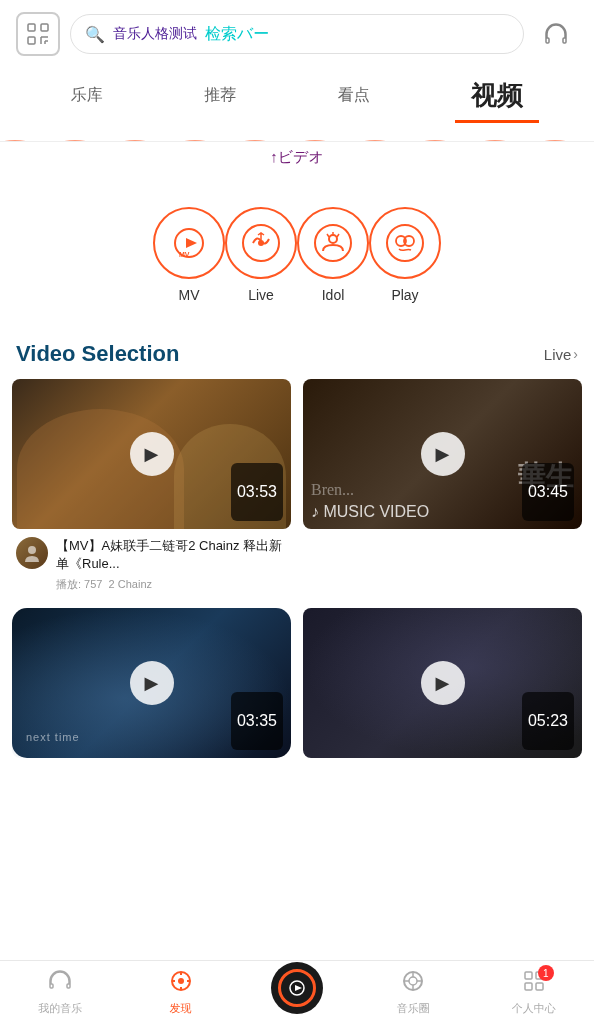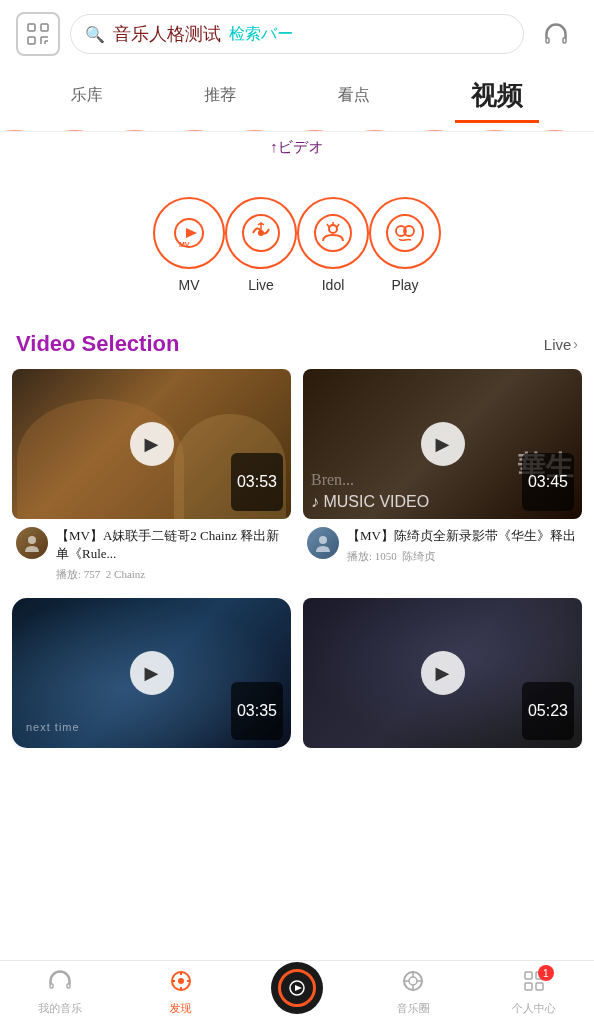--- a/index.html
+++ b/index.html
@@ -31,21 +31,21 @@
       flex: 1;
       height: 40px;
       border: 1.5px solid #e0e0e0;
       border-radius: 20px;
       display: flex; align-items: center;
       padding: 0 14px;
       gap: 8px;
       background: #fff;
     }
     .search-bar .search-icon-inner { color: #999; font-size: 16px; }
-    .search-placeholder { color: #7f1d1d; font-size: 18px; font-family: Liberation Mono, monospace; }
+    .search-placeholder { color: #4c1d95; font-size: 14px; font-family: Liberation Mono, monospace; }
     .search-highlight { color: #00cccc; font-size: 16px; font-weight: 500; }
     .headphone-icon {
       width: 44px; height: 44px;
       display: flex; align-items: center; justify-content: center;
       color: #888; font-size: 22px;
       flex-shrink: 0;
     }
 
     
     .nav-tabs {
@@ -103,21 +103,21 @@
     .section-header {
       display: flex;
       align-items: center;
       justify-content: space-between;
       padding: 8px 16px 12px;
       margin-top: 10px;
     }
     .section-title {
       font-size: 22px;
       font-weight: 700;
-      color: #a21caf;
+      color: #0c4a6e;
     }
     .more-btn {
       display: flex; align-items: center; gap: 2px;
       font-size: 15px;
       color: #555;
       cursor: pointer;
     }
     .chevron { font-size: 14px; color: #888; }
 
     
@@ -161,21 +161,20 @@
       position: absolute;
       bottom: 8px; left: 8px;
       font-size: 16px;
       color: rgba(255,255,255,0.8);
     }
     .video-info {
       padding: 8px 4px 4px;
       display: flex;
       gap: 8px;
       align-items: flex-start;
-      font-family: Liberation Serif, serif;
     }
     .artist-avatar {
       width: 32px; height: 32px;
       border-radius: 50%;
       flex-shrink: 0;
       background: #ddd;
       overflow: hidden;
       display: flex; align-items: center; justify-content: center;
       font-size: 14px;
       color: #888;
@@ -280,21 +279,21 @@
     <span class="search-placeholder">音乐人格测试</span>
     <span class="search-highlight">检索バー</span>
   </div>
   <div class="headphone-icon">
     <svg width="26" height="26" viewBox="0 0 26 26" fill="none">
       <path d="M13 4C8.03 4 4 8.03 4 13v4h1c.55 0 1 .45 1 1v3c0 .55-.45 1-1 1H4a1 1 0 01-1-1v-8C3 7.48 7.48 3 13 3s10 4.48 10 10v8a1 1 0 01-1 1h-1c-.55 0-1-.45-1-1v-3c0-.55.45-1 1-1h1v-4c0-4.97-4.03-9-9-9z" stroke="#888" stroke-width="1.5" fill="none"></path>
     </svg>
   </div>
 </div>
 
-<div class="nav-tabs" style="position:relative; padding-bottom: 8px;">
+<div class="nav-tabs" style="position:relative; padding-bottom: 18px;">
   <div class="nav-tab">乐库</div>
   <div class="nav-tab">推荐</div>
   <div class="nav-tab">看点</div>
   <div class="nav-tab active">视频</div>
 
   <div style="position:absolute; bottom:0; left:0; right:0; height:8px; overflow:hidden; pointer-events:none;">
     <svg viewBox="0 0 594 8" preserveAspectRatio="none" width="594" height="8">
       <path d="M0,4 Q15,0 30,4 T60,4 T90,4 T120,4 T150,4 T180,4 T210,4 T240,4 T270,4 T300,4 T330,4 T360,4 T390,4 T420,4 T450,4 T480,4 T510,4 T540,4 T570,4 T600,4" fill="none" stroke="#ff5722" stroke-width="2" opacity="0.6"></path>
     </svg>
   </div>
@@ -397,34 +396,20 @@
     <div class="video-thumb">
       <div class="video-bg thumb-2">
         <div style="position:absolute; inset:0; display:flex; align-items:center; justify-content:flex-end; padding-right:8px;margin-top:44px;">
           <div style="color:rgba(255,255,255,0.5); font-size:28px; font-weight:bold; font-family:serif;">華生</div>
         </div>
         <div style="position:absolute; bottom:30px; left:8px; color:rgba(255,255,255,0.4); font-size:16px; font-family:serif;">Bren...</div>
       </div>
       <div class="play-circle" style="position:absolute; top:50%; left:50%; transform:translate(-50%,-50%);">▶</div>
       <div class="video-duration">03:45</div>
       <div class="video-badge">♪ MUSIC VIDEO</div>
-    </div>
-    <div class="video-info">
-      <div class="artist-avatar av-2">
-        <svg width="22" height="22" viewBox="0 0 22 22" fill="none">
-          <circle cx="11" cy="8" r="4" fill="rgba(255,255,255,0.6)"></circle>
-          <path d="M4 20 Q4 14 11 14 Q18 14 18 20" fill="rgba(255,255,255,0.6)"></path>
-        </svg>
-      </div>
-      <div class="video-text">
-        <div class="video-title">【MV】陈绮贞全新录影带《华生》释出</div>
-        <div class="video-meta">
-          <span>播放: 1050</span>&nbsp;&nbsp;<span>陈绮贞</span>
-        </div>
-      </div>
     </div>
   </div>
 
   <div class="video-card">
     <div class="video-thumb">
       <div class="video-bg thumb-3">
         <div style="position:absolute; inset:0; background: radial-gradient(ellipse at 40% 60%, rgba(60,100,140,0.6) 0%, transparent 70%);"></div>
         <div style="position:absolute; bottom:15px; left:14px; color:rgba(255,255,255,0.5); font-size:11px; letter-spacing:1px;">next time</div>
       </div>
       <div class="play-circle" style="position:absolute; top:50%; left:50%; transform:translate(-50%,-50%);">▶</div>

